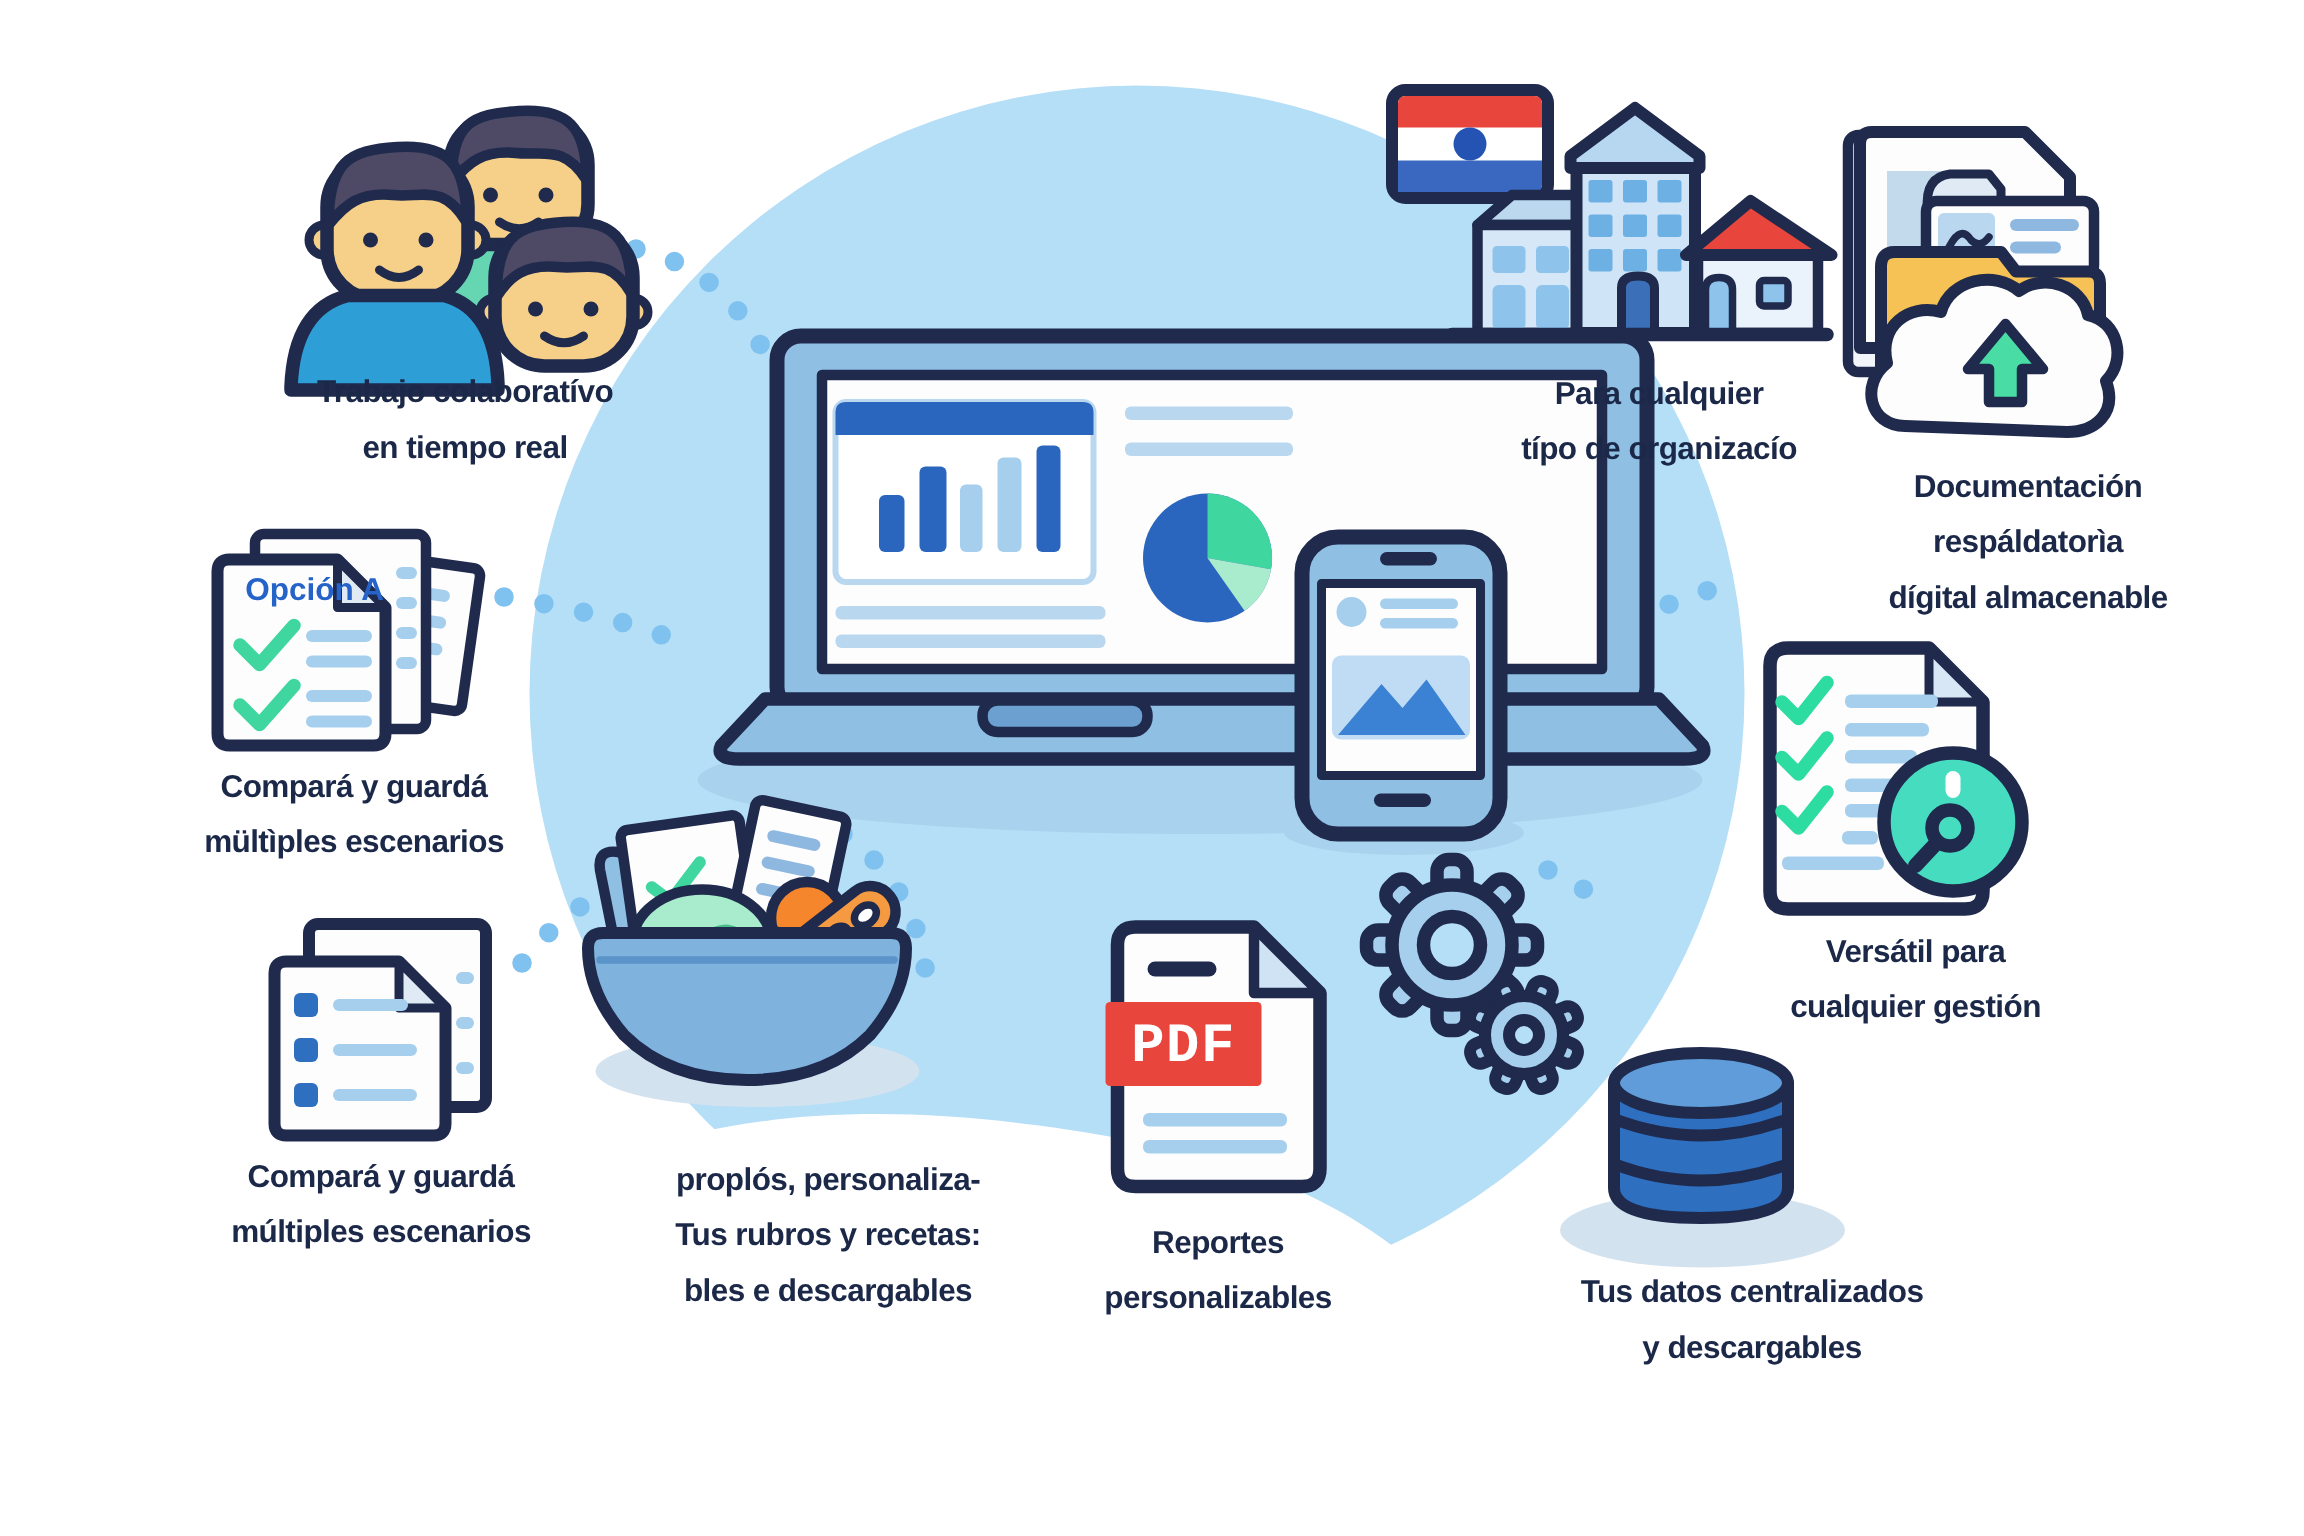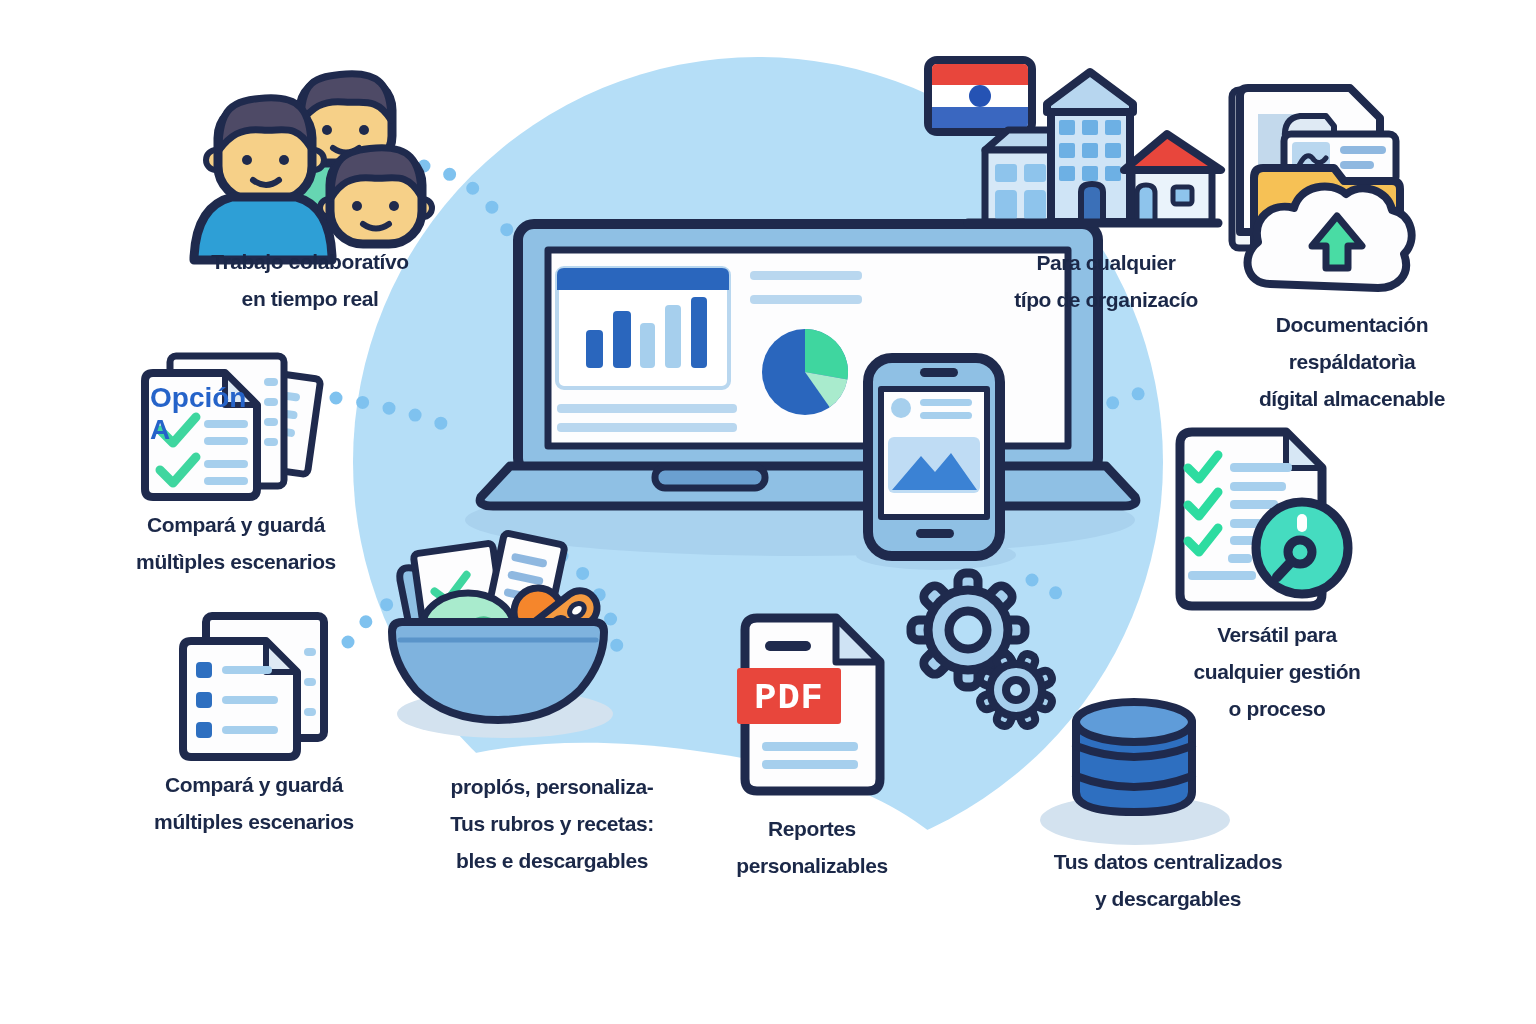--- a/index.html
+++ b/index.html
@@ -2,22 +2,22 @@
 <html style="--navy: #1f2a4d; --text: #1b2848; --circle-blue: #b5def7; --dot-blue: #7fc2ef; --mid-blue: #8fc0e4; --light-blue: #a6cfed; --accent-blue: #2563c9; --bar-blue: #2a66bd; --line-blue: #b9d7ef; --green: #3fd69f; --mint: #a9ebcd; --teal: #45dcc0; --yellow: #f6c155; --red: #e8463c; --orange: #f5862c; --tomato: #e8503a; --skin: #f6d088; --hair: #4e4a66; --shirt-blue: #2e9fd6; --shirt-green: #66d6b2; --db-blue: #2e6fc0; --db-top: #5f9cd9; --white: #fdfdfe; --shadow-blue: #a9d2ee; --shadow-gray: #d3e2ef;"><head>
 <meta charset="utf-8">
 <style>
   html,body{margin:0;padding:0;background:#ffffff;}
   body{width:1536px;height:1024px;position:relative;overflow:hidden;
        font-family:"Liberation Sans",sans-serif;}
   #canvas{position:absolute;left:0;top:0;}
   svg *{stroke-linejoin:round;stroke-linecap:round;}
   .label{position:absolute;width:460px;text-align:center;font-weight:700;
          font-size:21px;line-height:37px;color:var(--text);letter-spacing:-0.4px;}
-  .doc-title{position:absolute;left:150px;top:382px;width:106px;text-align:left;
-         font-weight:700;font-size:28px;color:var(--accent-blue);}
+  .doc-title{position:absolute;left:150px;top:382px;width:106px;text-align:right;
+         font-weight:700;font-size:21px;color:var(--accent-blue);}
   .pdf-text{position:absolute;left:737px;top:677px;width:104px;text-align:center;
          font-weight:700;font-size:37px;color:#ffffff;letter-spacing:1px;font-family:Liberation Mono, monospace;}
 </style>
 </head>
 <body>
 
 <svg id="canvas" width="1536" height="1024" viewBox="0 0 1536 1024">
 
   <g>
     <circle cx="758" cy="462" r="405" fill="var(--circle-blue)"></circle>
@@ -304,19 +304,18 @@
 
 <div class="label" style="left:1122px;top:306px">
   <div>Documentación</div>
   <div>respáldatorìa</div>
   <div>dígital almacenable</div>
 </div>
 
 <div class="label" style="left:1047px;top:616px">
   <div>Versátil para</div>
   <div>cualquier gestión</div>
-  <div>o proceso</div>
 </div>
 
 <div class="label" style="left:938px;top:843px">
   <div>Tus datos centralizados</div>
   <div>y descargables</div>
 </div>
 
 </body></html>

